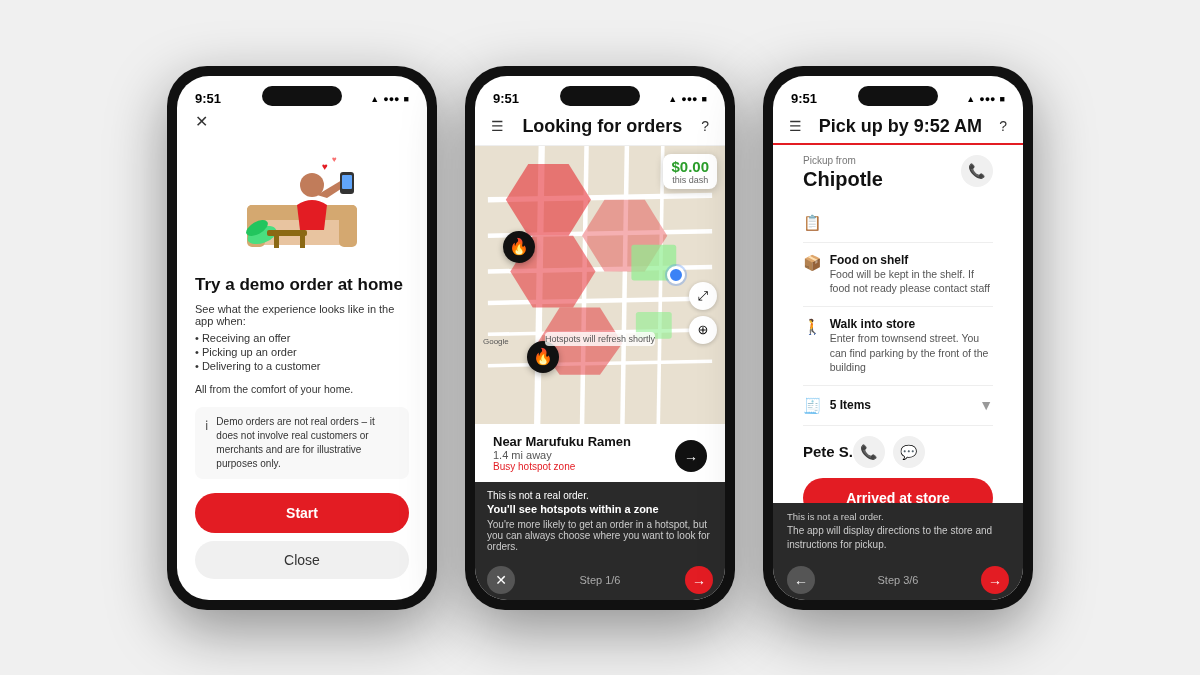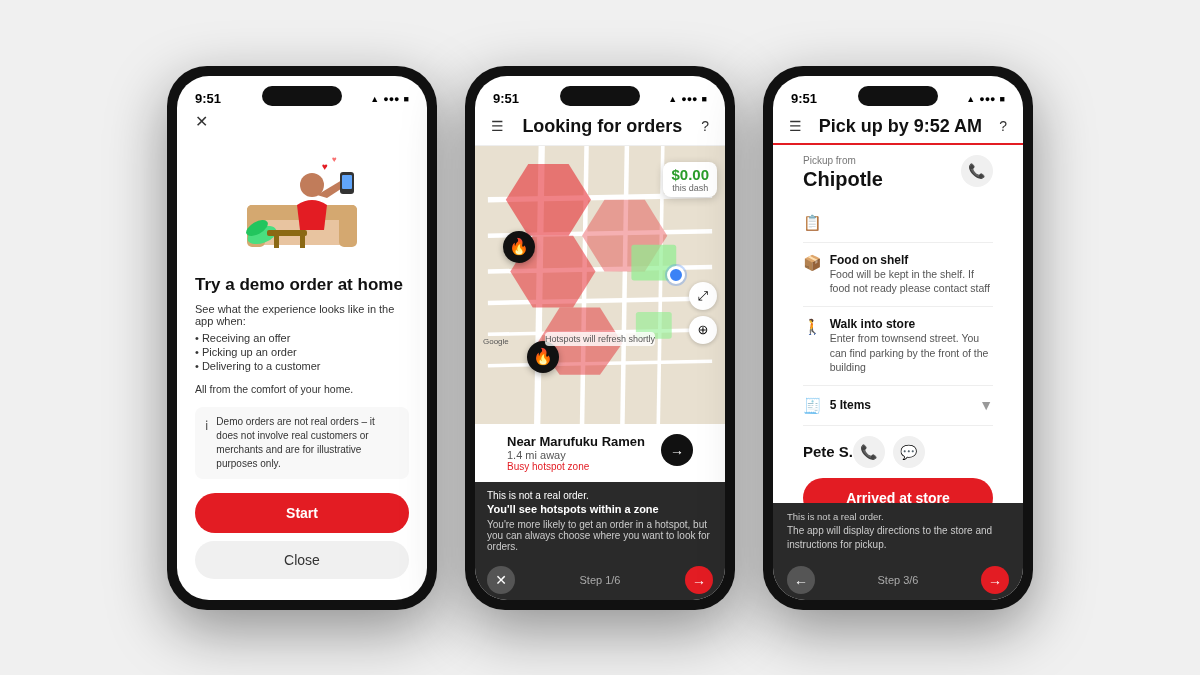--- a/index.html
+++ b/index.html
@@ -194,21 +194,21 @@
       background: #e8e0d0;
     }
 
     .map-svg {
       width: 100%;
       height: 100%;
     }
 
     .earnings-badge {
       position: absolute;
-      top: 16px;
+      top: 8px;
       right: 8px;
       background: #fff;
       border-radius: 8px;
       padding: 4px 8px;
       text-align: center;
       box-shadow: 0 2px 8px rgba(0,0,0,0.2);
     }
 
     .earnings-amount {
       font-size: 15px;
@@ -248,24 +248,24 @@
       font-size: 9px;
       color: #555;
       background: rgba(255,255,255,0.8);
       padding: 2px 0;
       border-radius: 4px;
       white-space: nowrap;
     }
 
     .location-card {
       background: #fff;
-      padding: 10px 32px;
+      padding: 10px 18px;
       display: flex;
       justify-content: space-between;
-      align-items: flex-start;
+      align-items: flex-end;
       flex-shrink: 0;
     }
 
     .location-name { font-size: 13px; font-weight: 700; color: #111; }
     .location-dist { font-size: 11px; color: #555; }
     .location-tag { font-size: 10px; color: #e31c23; }
 
     .dash-icon-circle {
       width: 32px;
       height: 32px;

